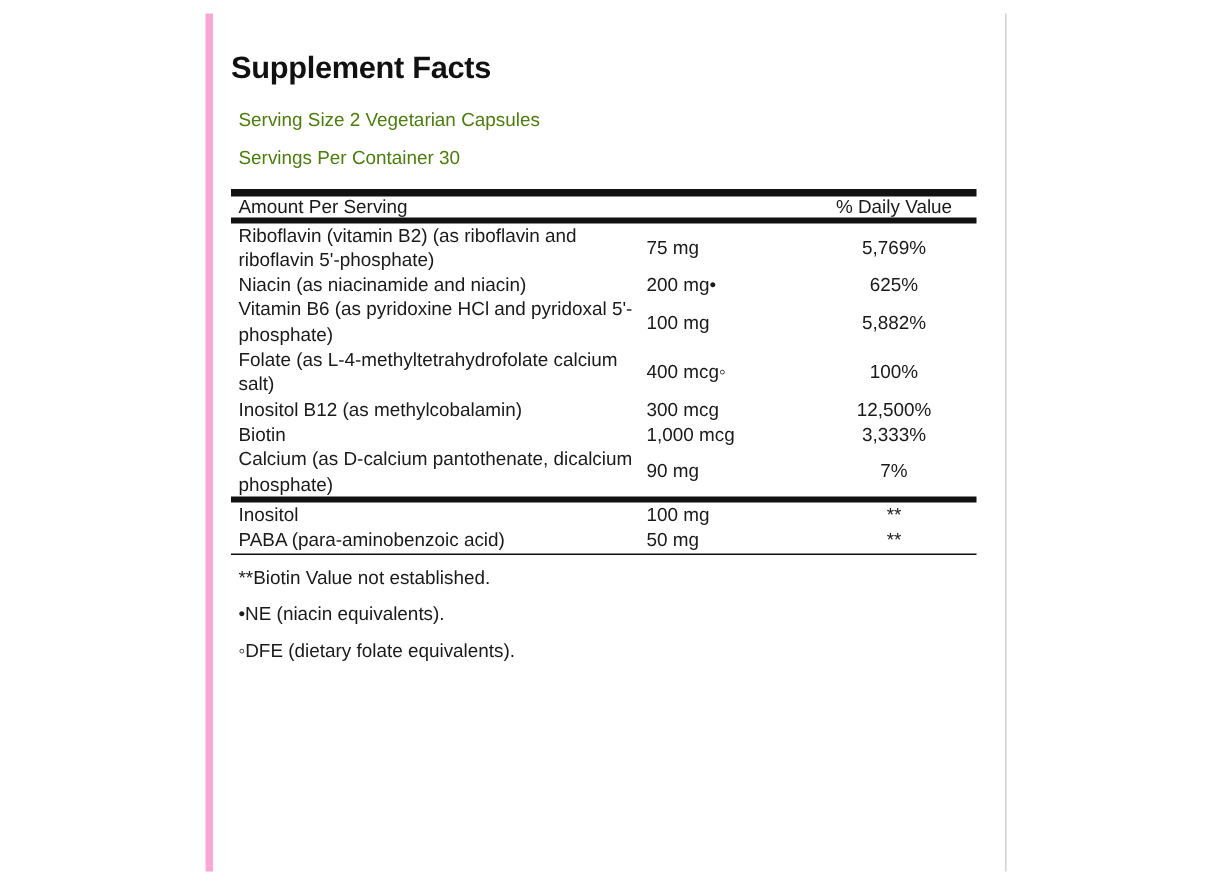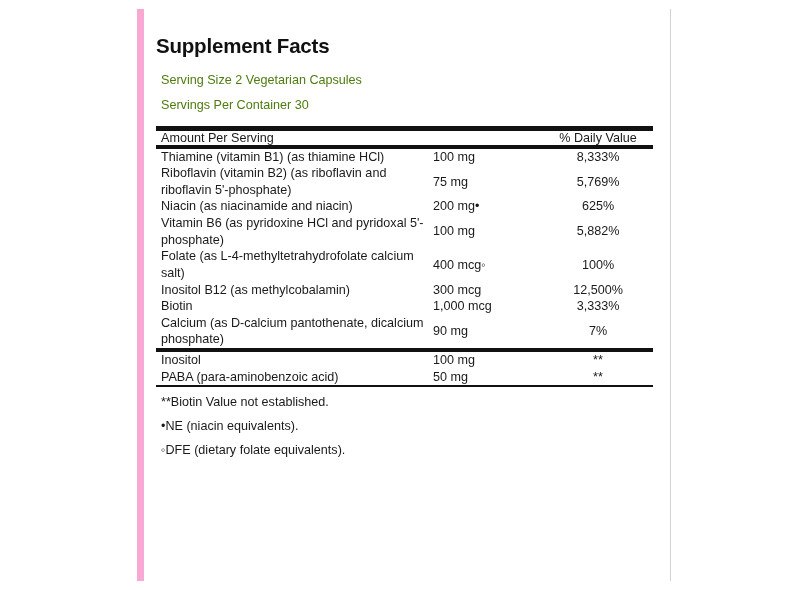--- a/index.html
+++ b/index.html
@@ -13,21 +13,21 @@
     font-family: "Liberation Sans", sans-serif;
     color: #1a1a1a;
     overflow: hidden;
   }
   .panel {
     position: absolute;
     left: 137px;
     top: 9px;
     width: 534px;
     height: 572px;
-    border-left: 7px solid #f9a8d4;
+    border-left: 5px solid #f9a8d4;
     border-right: 1px solid #d2d2d2;
     box-sizing: border-box;
     background: #fff;
   }
   .inner {
     position: absolute;
     left: 12px;
     top: 26px;
     width: 497px;
   }
@@ -114,25 +114,20 @@
         <td class="col-amt"></td>
         <td class="col-dv">% Daily Value</td>
       </tr>
     </tbody>
       </table>
 
     <div class="rule-med"></div>
 
     <table class="facts">
       <tbody>
-          <tr class="row">
-        <td class="col-name">Thiamine (vitamin B1) (as thiamine HCl)</td>
-        <td class="col-amt">100 mg</td>
-        <td class="col-dv">8,333%</td>
-      </tr>
       <tr class="row">
         <td class="col-name">Riboflavin (vitamin B2) (as riboflavin and riboflavin 5'-phosphate)</td>
         <td class="col-amt">75 mg</td>
         <td class="col-dv">5,769%</td>
       </tr>
       <tr class="row">
         <td class="col-name">Niacin (as niacinamide and niacin)</td>
         <td class="col-amt">200 mg•</td>
         <td class="col-dv">625%</td>
       </tr>

